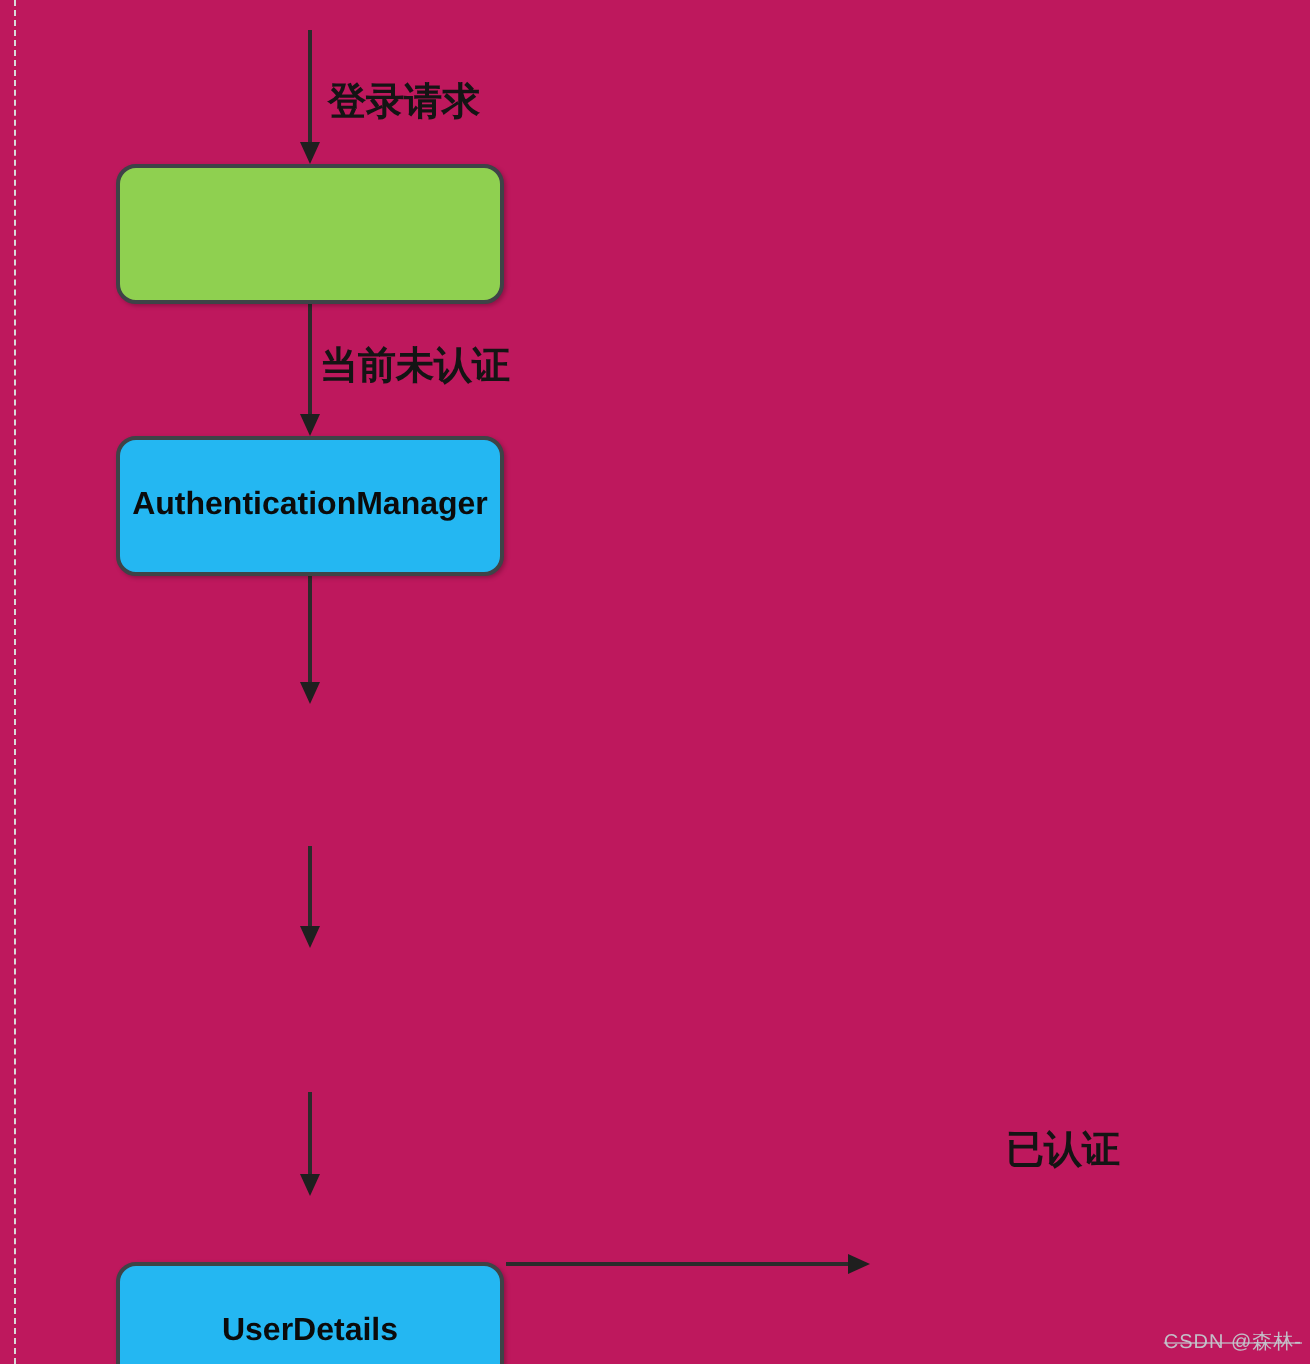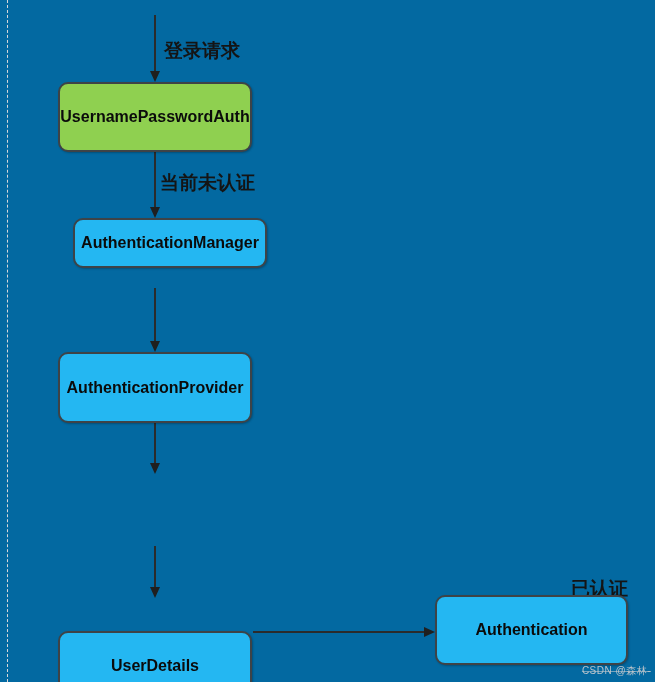--- a/index.html
+++ b/index.html
@@ -5,21 +5,21 @@
   html, body {
     margin: 0;
     padding: 0;
     background: #ffffff;
     font-family: "Liberation Sans", sans-serif;
   }
   .canvas {
     position: relative;
     width: 655px;
     height: 682px;
-    background: #0369a1;
+    background: #be185d;
     overflow: hidden;
   }
   .left-guide {
     position: absolute;
     left: 7px;
     top: 0;
     height: 682px;
     width: 0;
     border-left: 1px dashed #d9d9d9;
   }
@@ -51,39 +51,39 @@
     text-align: center;
     font-size: 16px;
     font-weight: 600;
     color: #0b0b0b;
     line-height: 1.35;
     box-shadow: 1px 1px 2px rgba(0,0,0,0.25);
   }
   .node.green { background: #8fd050; }
   .node.blue  { background: #24b7f2; }
   .n-filter        { left: 58px;  top: 82px;  width: 194px; height: 70px; }
-  .n-manager       { left: 73px;  top: 218px; width: 194px; height: 50px; }
+  .n-manager       { left: 58px;  top: 218px; width: 194px; height: 70px; }
   .n-provider      { left: 58px;  top: 352px; width: 194px; height: 71px; }
   .n-service       { left: 58px;  top: 474px; width: 194px; height: 72px; }
   .n-details       { left: 58px;  top: 598px; width: 194px; height: 70px; margin-top: 33px; }
   .n-authentication{ left: 435px; top: 595px; width: 193px; height: 70px; }
   .edge-label {
     position: absolute;
     font-size: 19px;
     font-weight: 600;
     color: #141414;
     white-space: nowrap;
   }
   .lbl-login { left: 164px; top: 38px; }
   .lbl-unauth { left: 160px; top: 170px; text-align: center; }
   .lbl-auth {
     left: 435px;
-    top: 576px;
+    top: 562px;
     width: 193px;
-    text-align: right;
+    text-align: center;
   }
   .watermark {
     position: absolute;
     right: 4px;
     bottom: 4px;
     font-size: 10px;
     color: rgba(195, 200, 205, 0.95);
     letter-spacing: 0.5px;
     text-decoration: line-through;
     text-decoration-color: rgba(195, 200, 205, 0.6);
@@ -113,39 +113,32 @@
     <line x1="155" y1="546" x2="155" y2="587"></line>
     <polygon points="150,587 160,587 155,598"></polygon>
 
     <line x1="253" y1="632" x2="424" y2="632"></line>
     <polygon points="424,627 424,637 435,632"></polygon>
   </svg>
 
   <div class="edge-label lbl-login">登录请求</div>
 
   <div class="node green n-filter">
-    <span>UsernamePasswordAuth</span>
   </div>
 
   <div class="edge-label lbl-unauth">当前未认证</div>
 
   <div class="node blue n-manager">
     <span>AuthenticationManager</span>
   </div>
 
-  <div class="node blue n-provider">
-    <span>AuthenticationProvider</span>
-  </div>
 
 
   <div class="node blue n-details">
     <span>UserDetails</span>
   </div>
 
   <div class="edge-label lbl-auth">已认证</div>
 
-  <div class="node blue n-authentication">
-    <span>Authentication</span>
-  </div>
 
   <div class="watermark">CSDN @森林-</div>
 
 </div>
 
 </body></html>

